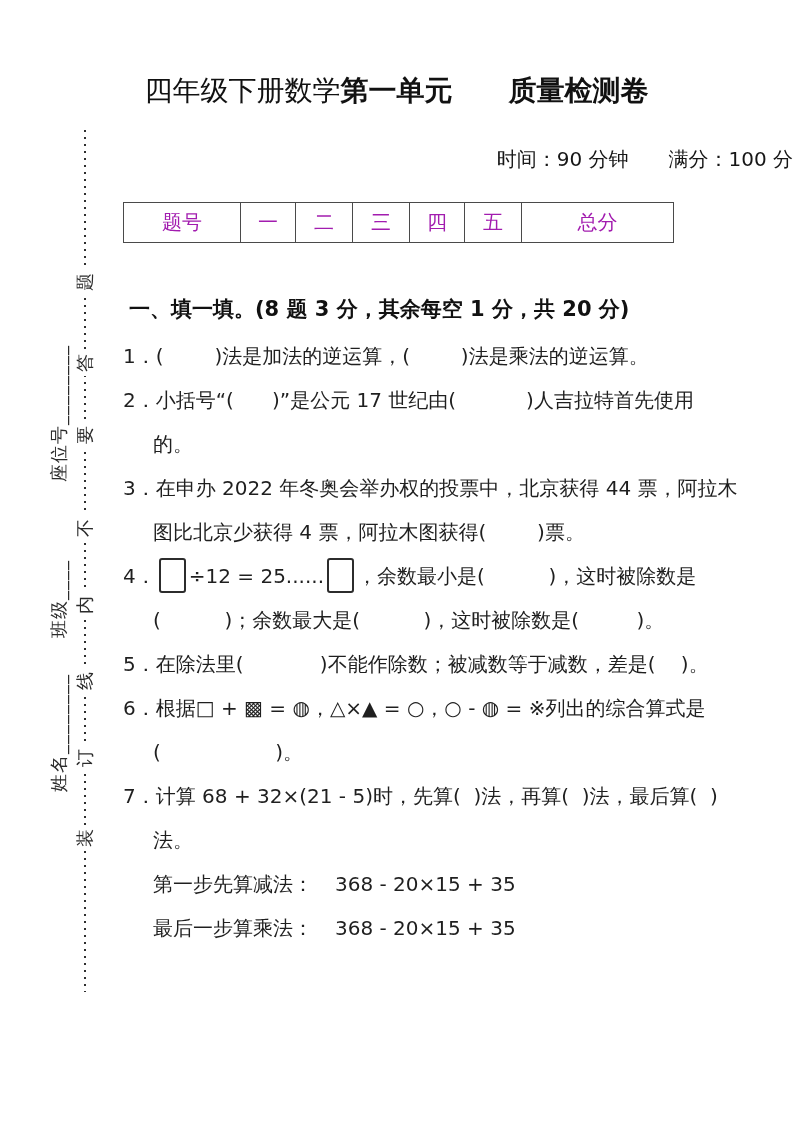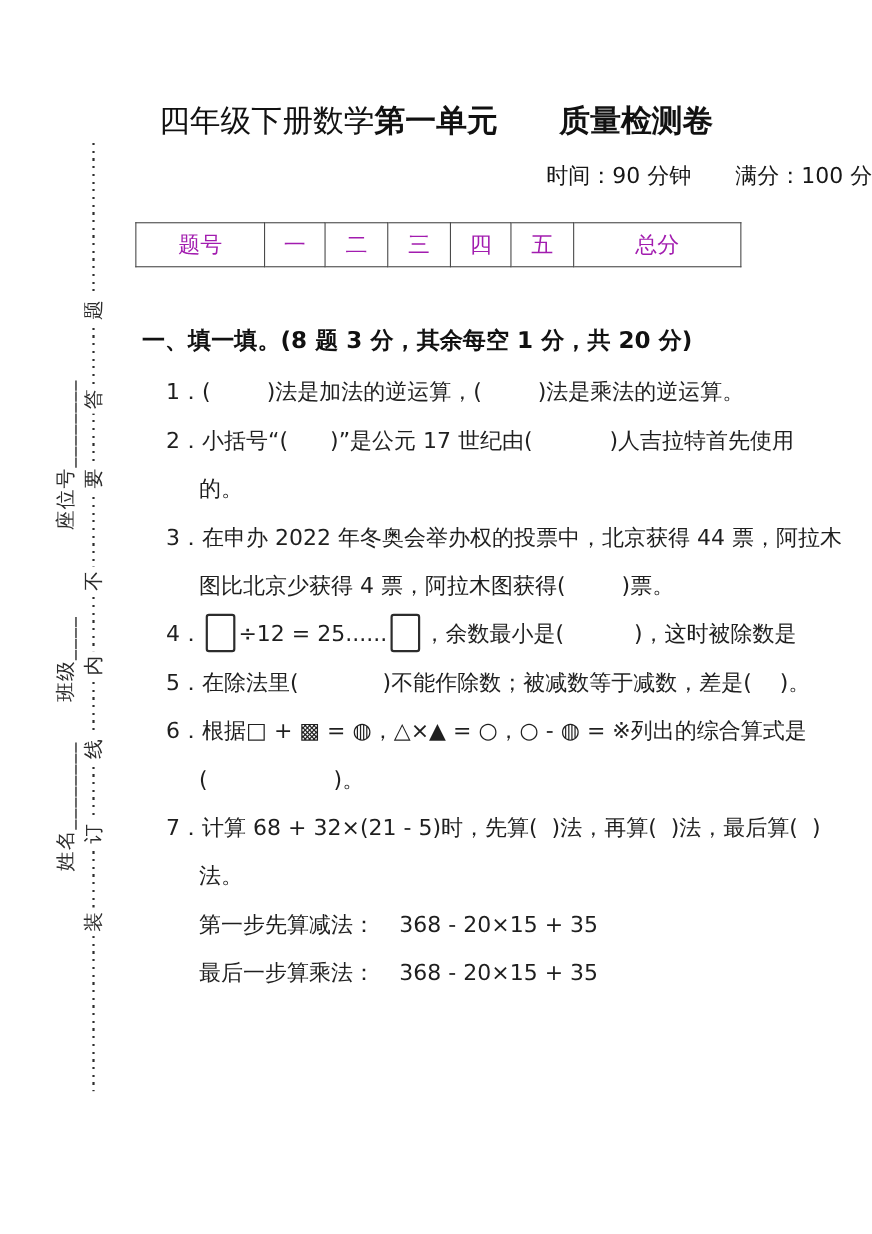--- a/index.html
+++ b/index.html
@@ -37,21 +37,21 @@
     transform-origin: 0 0;
     transform: rotate(-90deg);
     white-space: pre;
     font-size: 18px; color: #2b2b2b;
     letter-spacing: 1px;
   }
 
   
   .title {
     position: absolute;
-    left: 0; top: 91px; width: 100%;
+    left: 0; top: 72px; width: 100%;
     text-align: center;
     font-size: 28px;
     font-weight: 400;
     white-space: pre;
     color: #111;
   }
   .title .bold { font-weight: 800; }
   .subtitle {
     position: absolute;
     left: 0; top: 146px; width: 100%;
@@ -91,21 +91,20 @@
     line-height: 30px;
     margin: 0 0 10px 6px;
     white-space: pre;
     color: #111;
   }
   .qline {
     height: 44px;
     line-height: 44px;
     font-size: 20px;
     white-space: pre;
-    margin-left: 28px;
   }
   .qline.cont { padding-left: 30px; }
   .qnum { display: inline; }
   .answer-box {
     display: inline-block;
     width: 27px; height: 35px;
     border: 2px solid #2c2c2c;
     border-radius: 3px;
     vertical-align: middle;
     margin: 0 3px 5px 3px;
@@ -163,20 +162,21 @@
 
     <div class="qline"><span class="qnum">1．</span><span>(        )法是加法的逆运算，(        )法是乘法的逆运算。</span></div>
 
     <div class="qline"><span class="qnum">2．</span><span>小括号“(      )”是公元 17 世纪由(           )人吉拉特首先使用</span></div>
     <div class="qline cont">的。</div>
 
     <div class="qline"><span class="qnum">3．</span><span>在申办 2022 年冬奥会举办权的投票中，北京获得 44 票，阿拉木</span></div>
     <div class="qline cont">图比北京少获得 4 票，阿拉木图获得(        )票。</div>
 
     <div class="qline"><span class="qnum">4．</span><span class="answer-box"></span><span>÷12 = 25......</span><span class="answer-box"></span><span>，余数最小是(          )，这时被除数是</span></div>
+    <div class="qline cont">(          )；余数最大是(          )，这时被除数是(         )。</div>
 
     <div class="qline"><span class="qnum">5．</span><span>在除法里(            )不能作除数；被减数等于减数，差是(    )。</span></div>
 
     <div class="qline"><span class="qnum">6．</span><span>根据□ + ▩ = ◍，△×▲ = ○，○ - ◍ = ※列出的综合算式是</span></div>
     <div class="qline cont">(                  )。</div>
 
     <div class="qline"><span class="qnum">7．</span><span>计算 68 + 32×(21 - 5)时，先算(  )法，再算(  )法，最后算(  )</span></div>
     <div class="qline cont">法。</div>
 
     <div class="qline cont"><span>第一步先算减法：</span><span class="expr">368 - 20×15 + 35</span></div>

